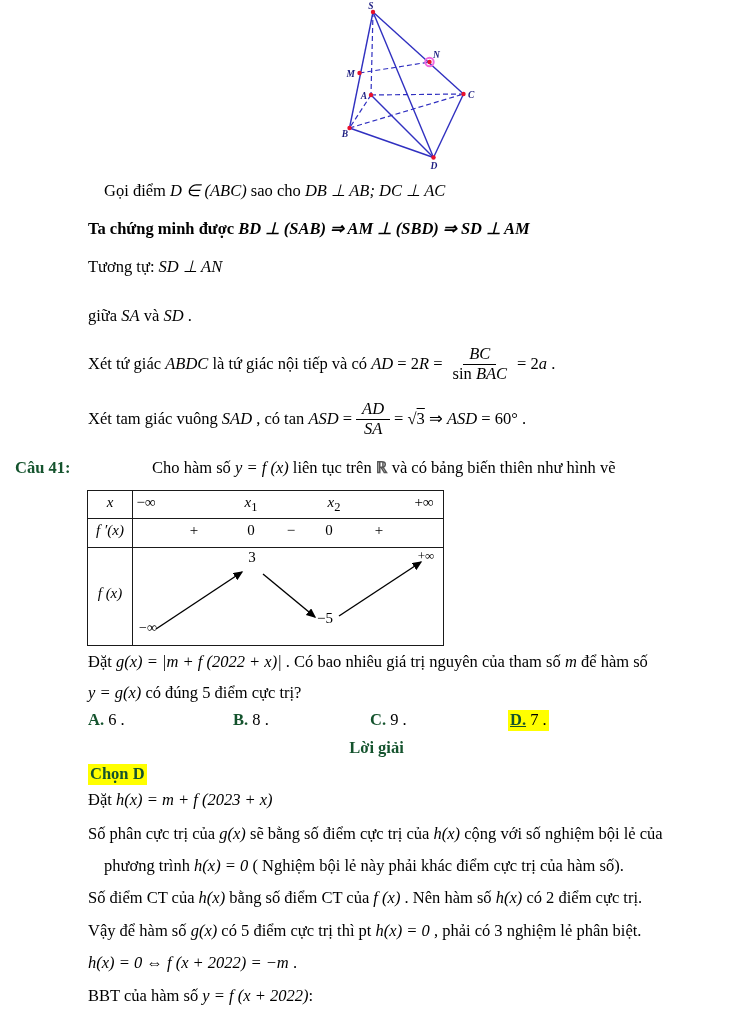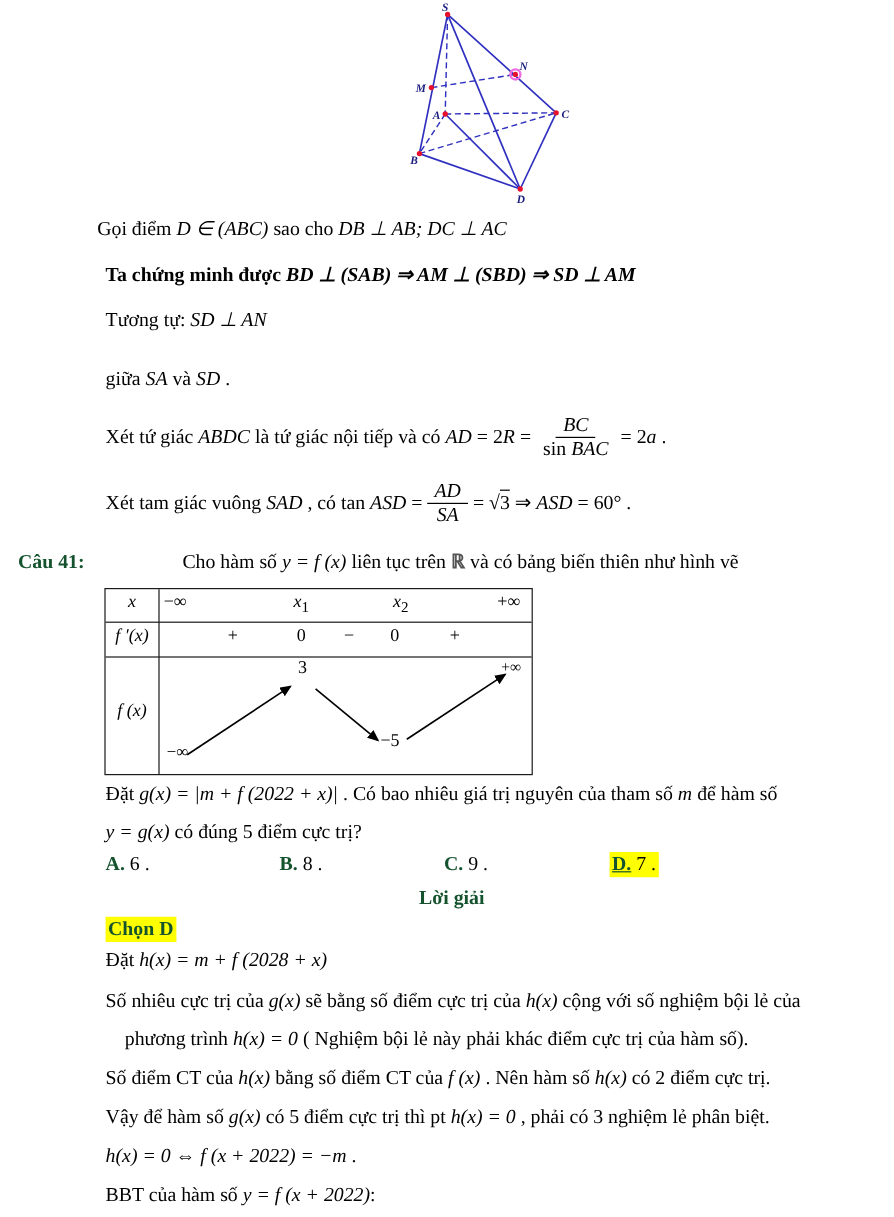--- a/index.html
+++ b/index.html
@@ -65,21 +65,21 @@
 
     <text class="figlabel" x="41" y="9" text-anchor="middle">S</text>
     <text class="figlabel" x="25" y="77" text-anchor="end">M</text>
     <text class="figlabel" x="103" y="58" text-anchor="start">N</text>
     <text class="figlabel" x="37" y="99" text-anchor="end">A</text>
     <text class="figlabel" x="138" y="98" text-anchor="start">C</text>
     <text class="figlabel" x="15" y="137" text-anchor="middle">B</text>
     <text class="figlabel" x="104" y="169" text-anchor="middle">D</text>
   </svg>
 
-  <div class="blk" style="left:81px;top:181px;"><span>Gọi điểm </span><span class="mi">D ∈ (ABC)</span><span> sao cho </span><span class="mi">DB ⊥ AB; DC ⊥ AC</span></div>
+  <div class="blk" style="left:104px;top:181px;"><span>Gọi điểm </span><span class="mi">D ∈ (ABC)</span><span> sao cho </span><span class="mi">DB ⊥ AB; DC ⊥ AC</span></div>
   <div class="blk" style="left:88px;top:219px;font-weight:bold;"><span>Ta chứng minh được </span><span class="mi">BD ⊥ (SAB) ⇒ AM ⊥ (SBD) ⇒ SD ⊥ AM</span></div>
   <div class="blk" style="left:88px;top:257px;"><span>Tương tự: </span><span class="mi">SD ⊥ AN</span></div>
   <div class="blk" style="left:88px;top:306px;"><span>giữa </span><span class="mi">SA</span><span> và </span><span class="mi">SD</span><span> .</span></div>
 
   <div class="blk eqline" style="left:88px;top:338px;height:52px;">
     <span><span>Xét tứ giác </span><span class="mi">ABDC</span><span> là tứ giác nội tiếp và có </span><span class="mi">AD</span><span> = 2</span><span class="mi">R</span><span> =</span></span>
     <span class="frac">
       <span class="num mi">BC</span>
       <span class="den"><span>sin </span><span class="mi">BAC</span></span>
     </span>
@@ -155,21 +155,21 @@
     </span>
     <span class="hl" style="position:absolute;left:508px;padding:0 2px;">
       <span class="green" style="text-decoration:underline;">D.</span>
       <span class="val">7 .</span>
     </span>
   </div>
 
   <div class="blk green" style="left:88px;top:738px;width:577px;text-align:center;">Lời giải</div>
   <div class="blk green hl" style="left:88px;top:764px;padding:0 2px;">Chọn D</div>
 
-  <div class="blk" style="left:88px;top:790px;"><span>Đặt </span><span class="mi">h(x) = m + f (2028 + x)</span></div>
-  <div class="blk" style="left:88px;top:824px;"><span>Số nhiêu cực trị của </span><span class="mi">g(x)</span><span> sẽ bằng số điểm cực trị của </span><span class="mi">h(x)</span><span> cộng với số nghiệm bội lẻ của</span></div>
+  <div class="blk" style="left:88px;top:790px;"><span>Đặt </span><span class="mi">h(x) = m + f (2023 + x)</span></div>
+  <div class="blk" style="left:88px;top:824px;"><span>Số phân cực trị của </span><span class="mi">g(x)</span><span> sẽ bằng số điểm cực trị của </span><span class="mi">h(x)</span><span> cộng với số nghiệm bội lẻ của</span></div>
   <div class="blk" style="left:88px;top:856px;margin-left:16px;"><span>phương trình </span><span class="mi">h(x) = 0</span><span> ( Nghiệm bội lẻ này phải khác điểm cực trị của hàm số).</span></div>
   <div class="blk" style="left:88px;top:888px;"><span>Số điểm CT của </span><span class="mi">h(x)</span><span> bằng số điểm CT của </span><span class="mi">f (x)</span><span> . Nên hàm số </span><span class="mi">h(x)</span><span> có 2 điểm cực trị.</span></div>
   <div class="blk" style="left:88px;top:921px;"><span>Vậy để hàm số </span><span class="mi">g(x)</span><span> có 5 điểm cực trị thì pt </span><span class="mi">h(x) = 0</span><span> , phải có 3 nghiệm lẻ phân biệt.</span></div>
   <div class="blk" style="left:88px;top:953px;"><span class="mi">h(x) = 0 ⇔ f (x + 2022) = −m</span><span> .</span></div>
   <div class="blk" style="left:88px;top:986px;"><span>BBT của hàm số </span><span class="mi">y = f (x + 2022)</span><span>:</span></div>
 
 </div>
 
 </body></html>

